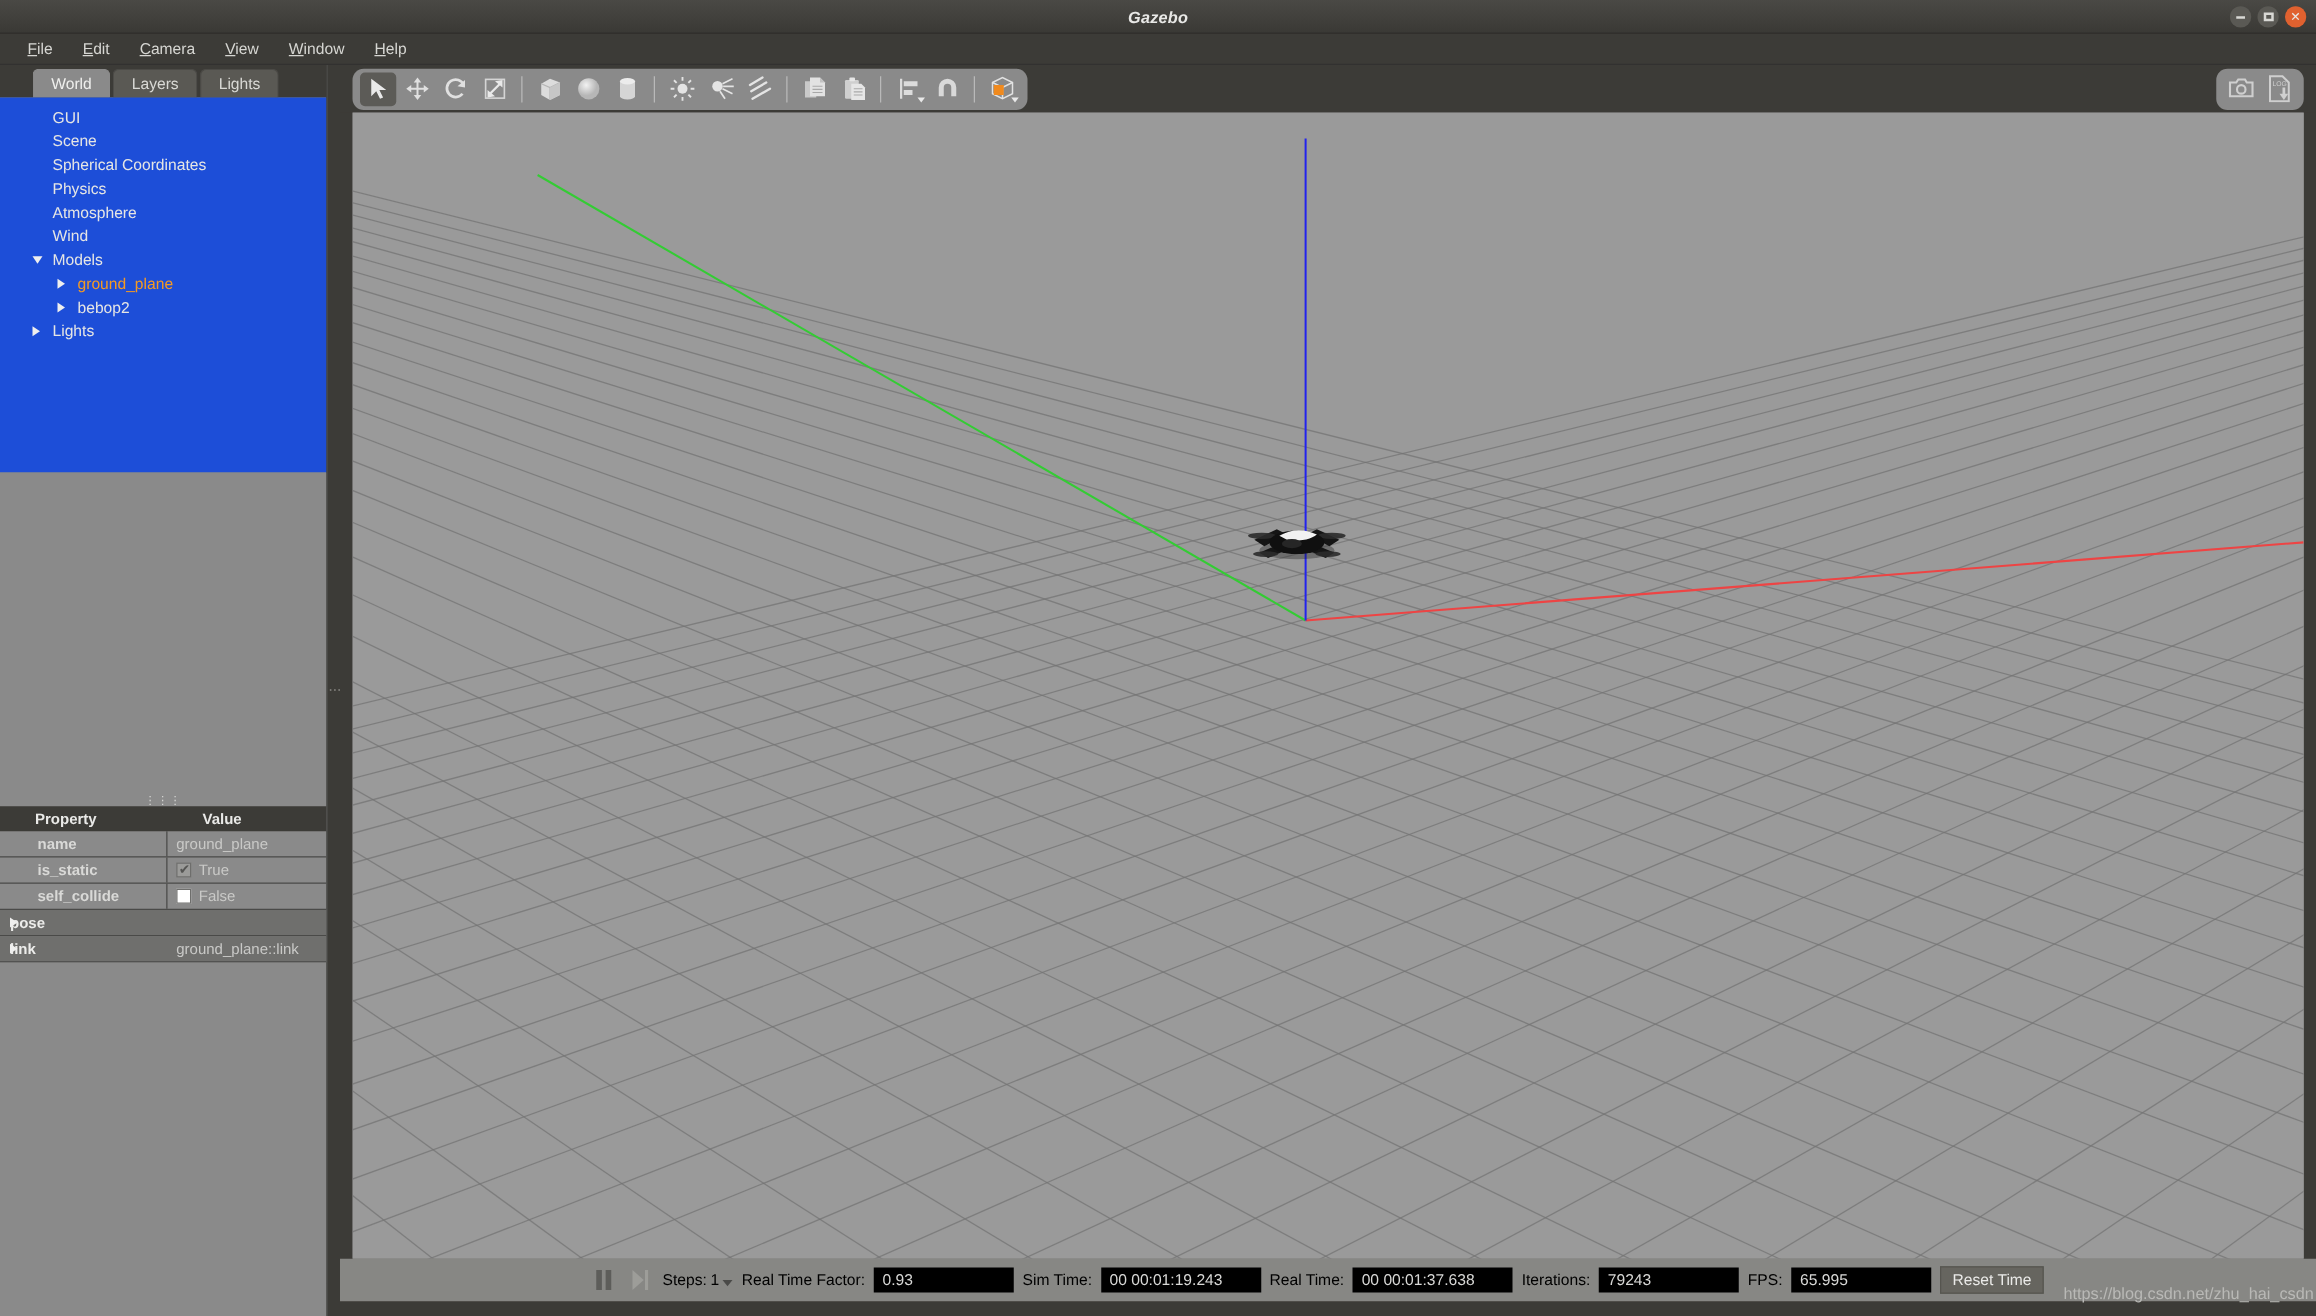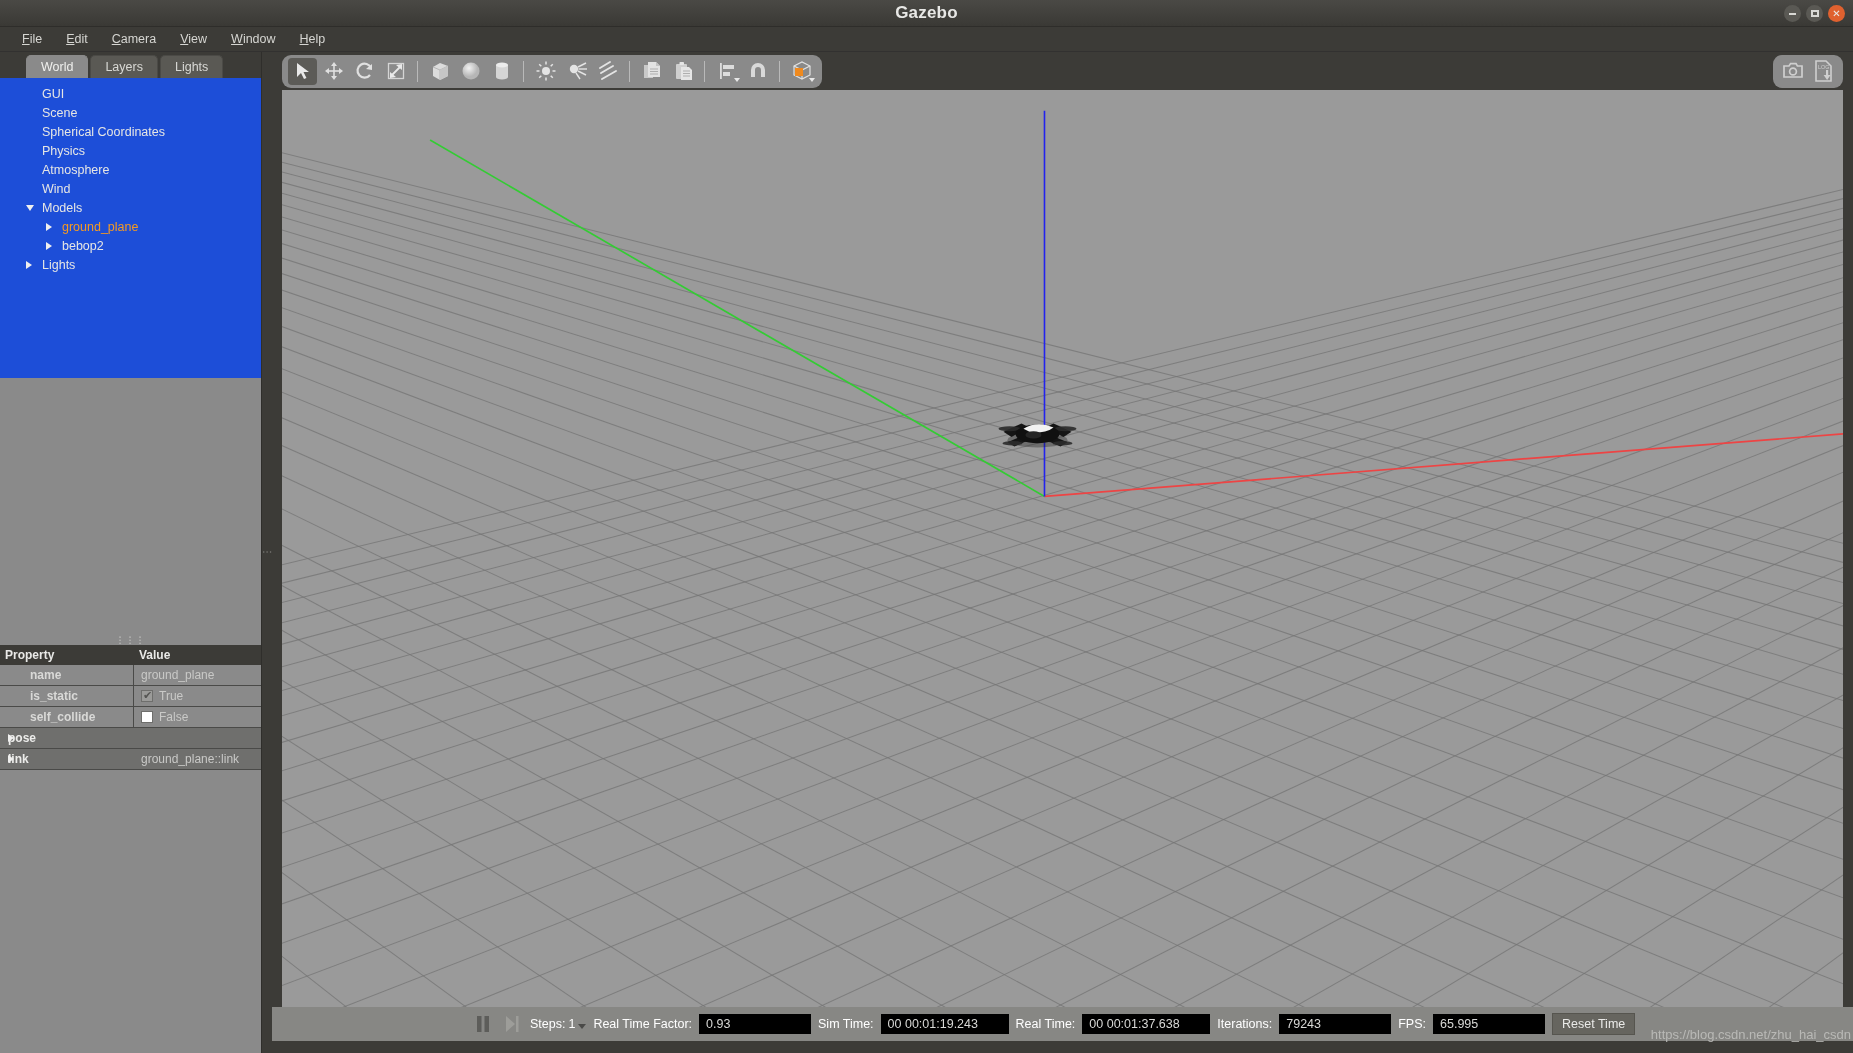--- a/index.html
+++ b/index.html
@@ -12,22 +12,23 @@
 
   
   #titlebar {
     height: 27px; width: 100%;
     background: linear-gradient(to bottom, #4a4945 0%, #3a3935 100%);
     position: relative;
     display: flex; align-items: center; justify-content: center;
     border-bottom: 1px solid #2e2d2a;
   }
   #titlebar .title {
-    color: #e8e8e6; font-size: 17px; font-weight: bold;
+    color: #e8e8e6; font-size: 13px; font-weight: bold;
     letter-spacing: .2px;
+    font-style: italic;
   }
   .wctrls { position: absolute; right: 8px; top: 0; height: 27px;
             display: flex; align-items: center; gap: 5px; }
   .wbtn { width: 17px; height: 17px; border-radius: 50%;
           display: flex; align-items: center; justify-content: center;
           font-size: 10px; color: #e9e9e7; }
   .wbtn.min  { background: #5a5954; }
   .wbtn.max  { background: #5a5954; }
   .wbtn.close{ background: #e0612f; }
   .wbtn .g { display: block; }
@@ -104,21 +105,21 @@
     display: flex; align-items: center; justify-content: center;
     flex: 0 0 auto;
   }
   .grip .dots { font-size: 9px; color: #d8d8d6; letter-spacing: 1px;
                 line-height: 6px; }
 
   
   #proptable { flex: 0 0 auto; background: #8a8a8a; font-size: 12px; }
   .prow { display: flex; height: 21px; align-items: center;
           border-bottom: 1px solid #4a4a48; }
-  .prow.head { background: #3c3b37; height: 20px; border-bottom: none; }
+  .prow.head { background: #3c3b37; height: 20px; border-bottom: none; padding-left: 23px; }
   .pcell-k {
     width: 134px; padding-left: 30px; color: #d9d9d7;
     font-weight: bold; overflow: hidden; white-space: nowrap;
     border-right: 1px solid #4a4a48; height: 100%;
     display: flex; align-items: center; position: relative;
   }
   .prow.head .pcell-k {
     padding-left: 5px; color: #e9e9e7; border-right: none;
   }
   .pcell-v {
@@ -203,21 +204,21 @@
 
   
   #statusbar {
     height: 34px; background: #878784;
     display: flex; align-items: center; gap: 7px;
     padding: 0 10px 0 200px; position: relative;
     font-size: 12.5px; color: #3c3b37;
   }
   .sbicon { display: flex; align-items: center; justify-content: center;
             width: 22px; height: 22px; cursor: default; }
-  .slabel { color: #ffffff; white-space: nowrap; }
+  .slabel { color: #000000; white-space: nowrap; }
   .sfield {
     background: #000000; color: #d8d8d6;
     height: 20px; display: flex; align-items: center;
     padding: 0 7px; white-space: nowrap; min-width: 60px;
   }
   .sfield.wide { min-width: 128px; }
   .sfield.num  { min-width: 112px; }
   .stepsbox { display: flex; align-items: center; gap: 3px; cursor: default; }
   .scaret {
     border-top: 5px solid #4a4a48;

